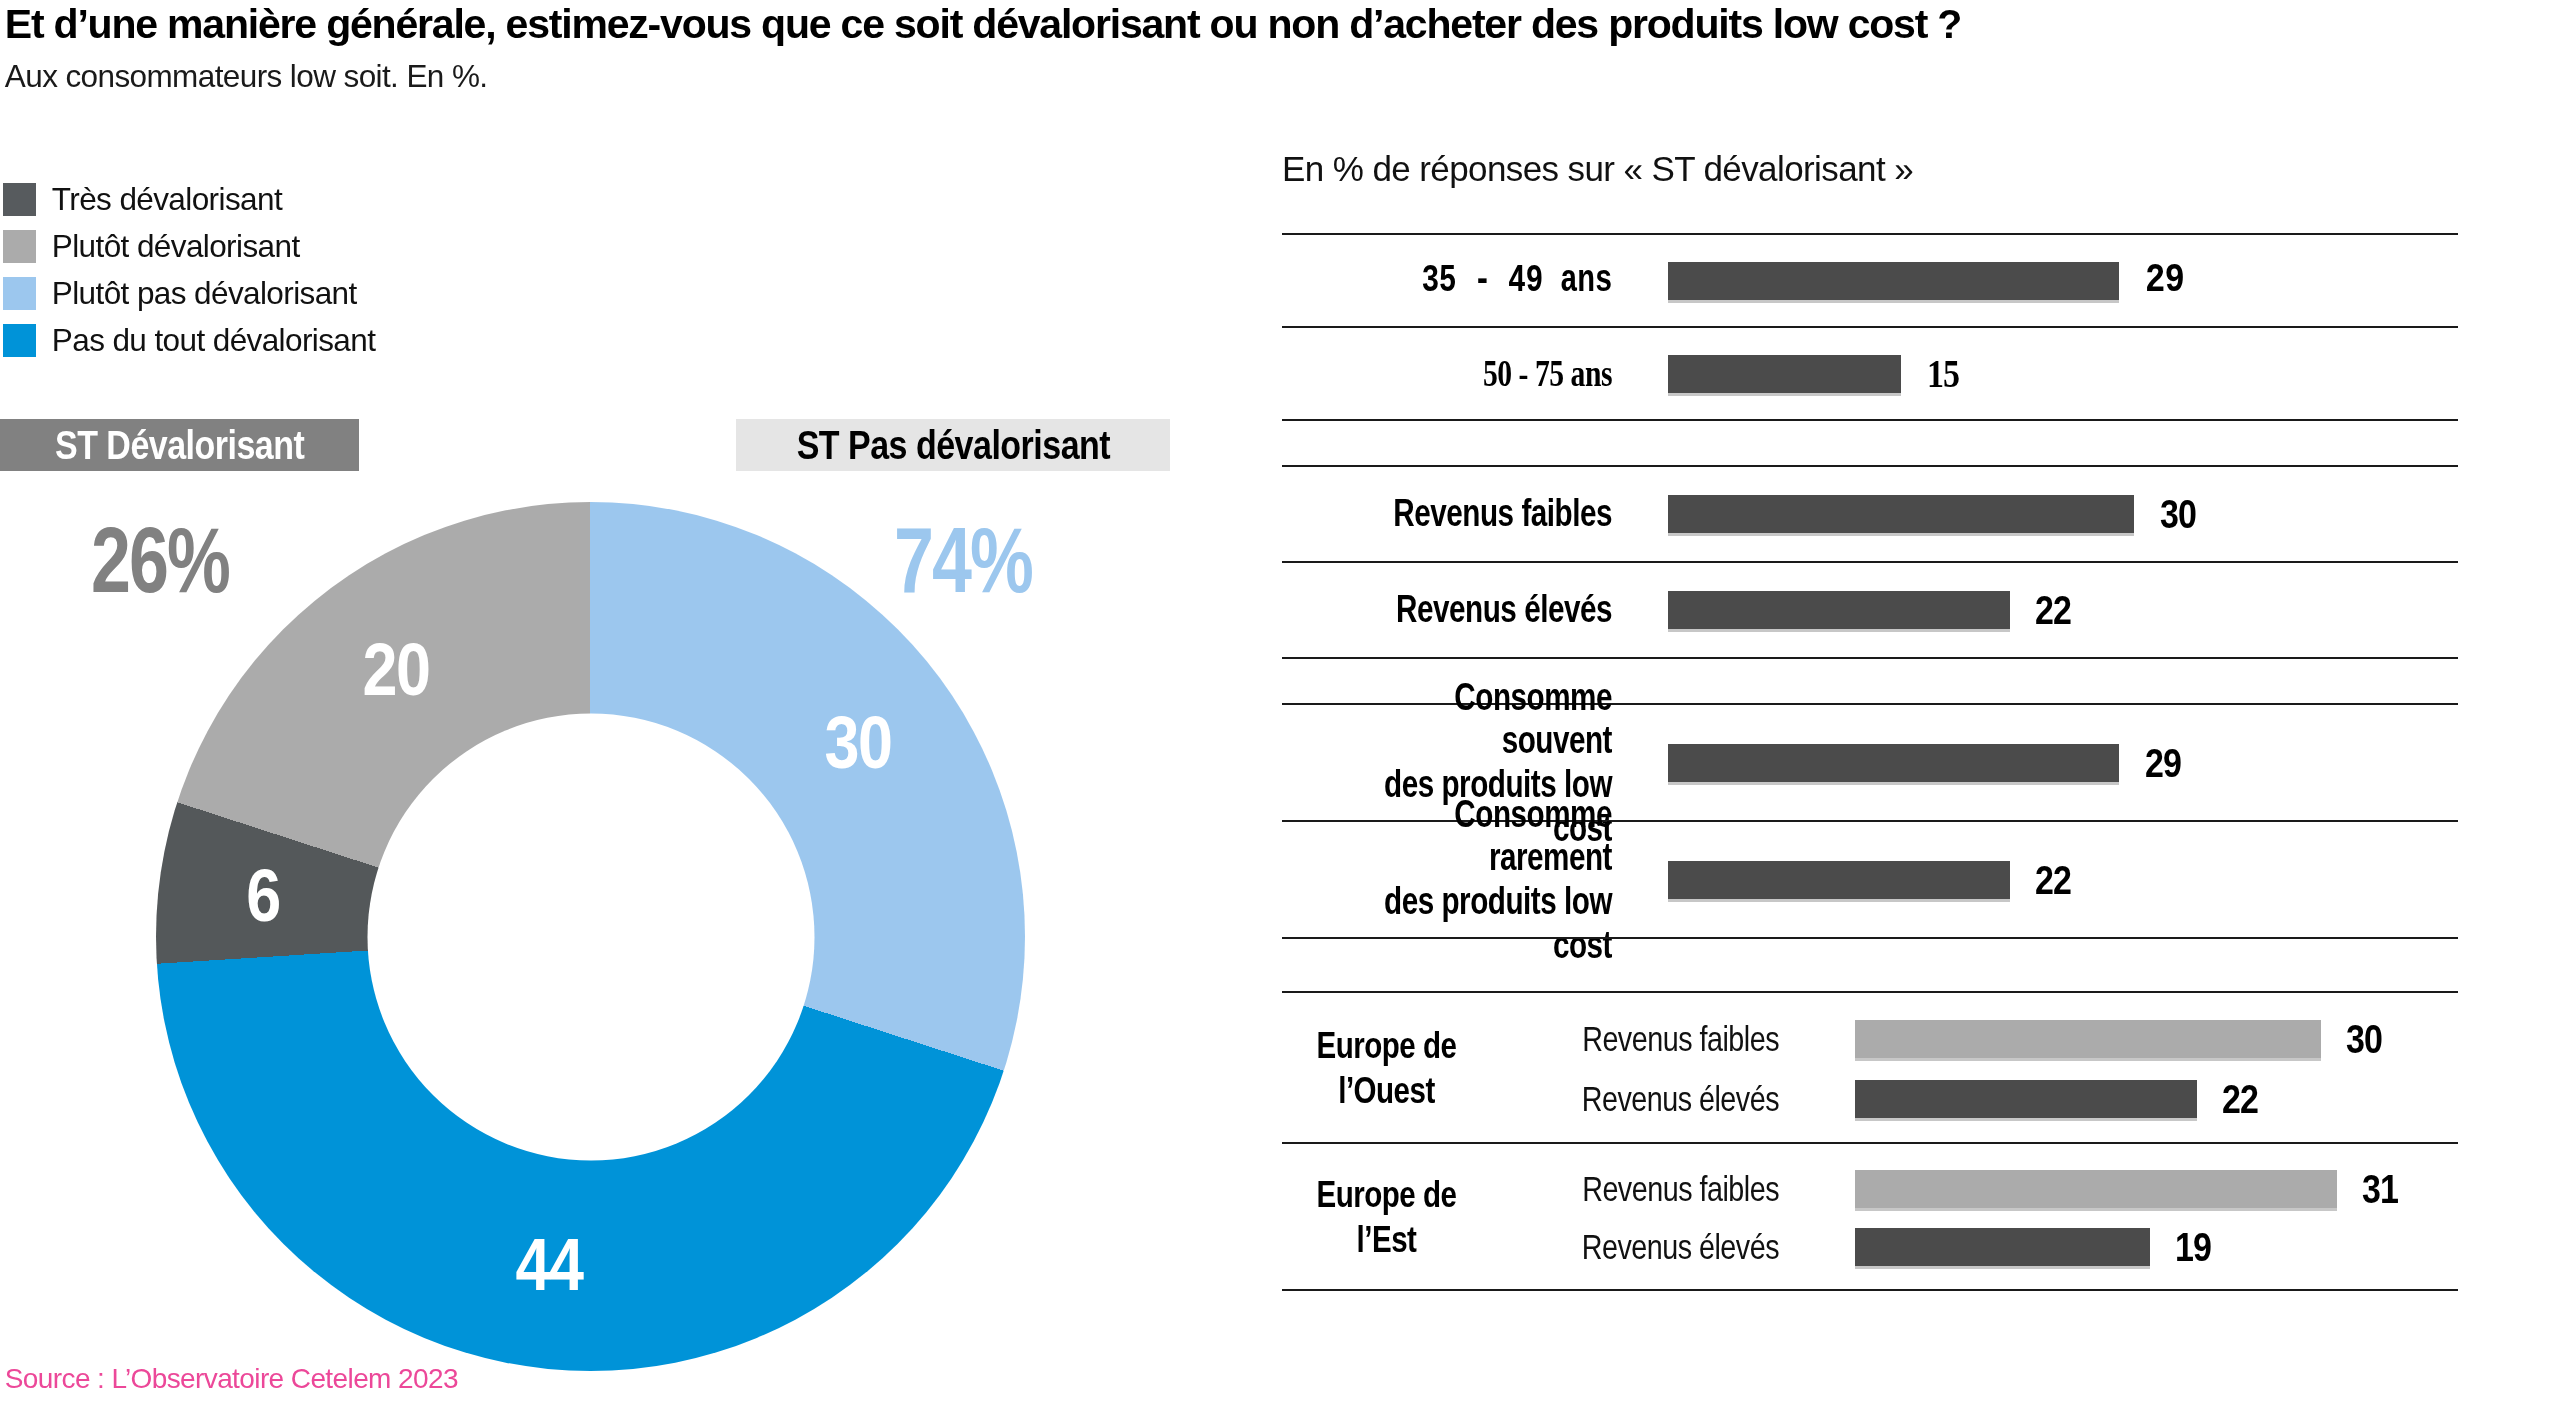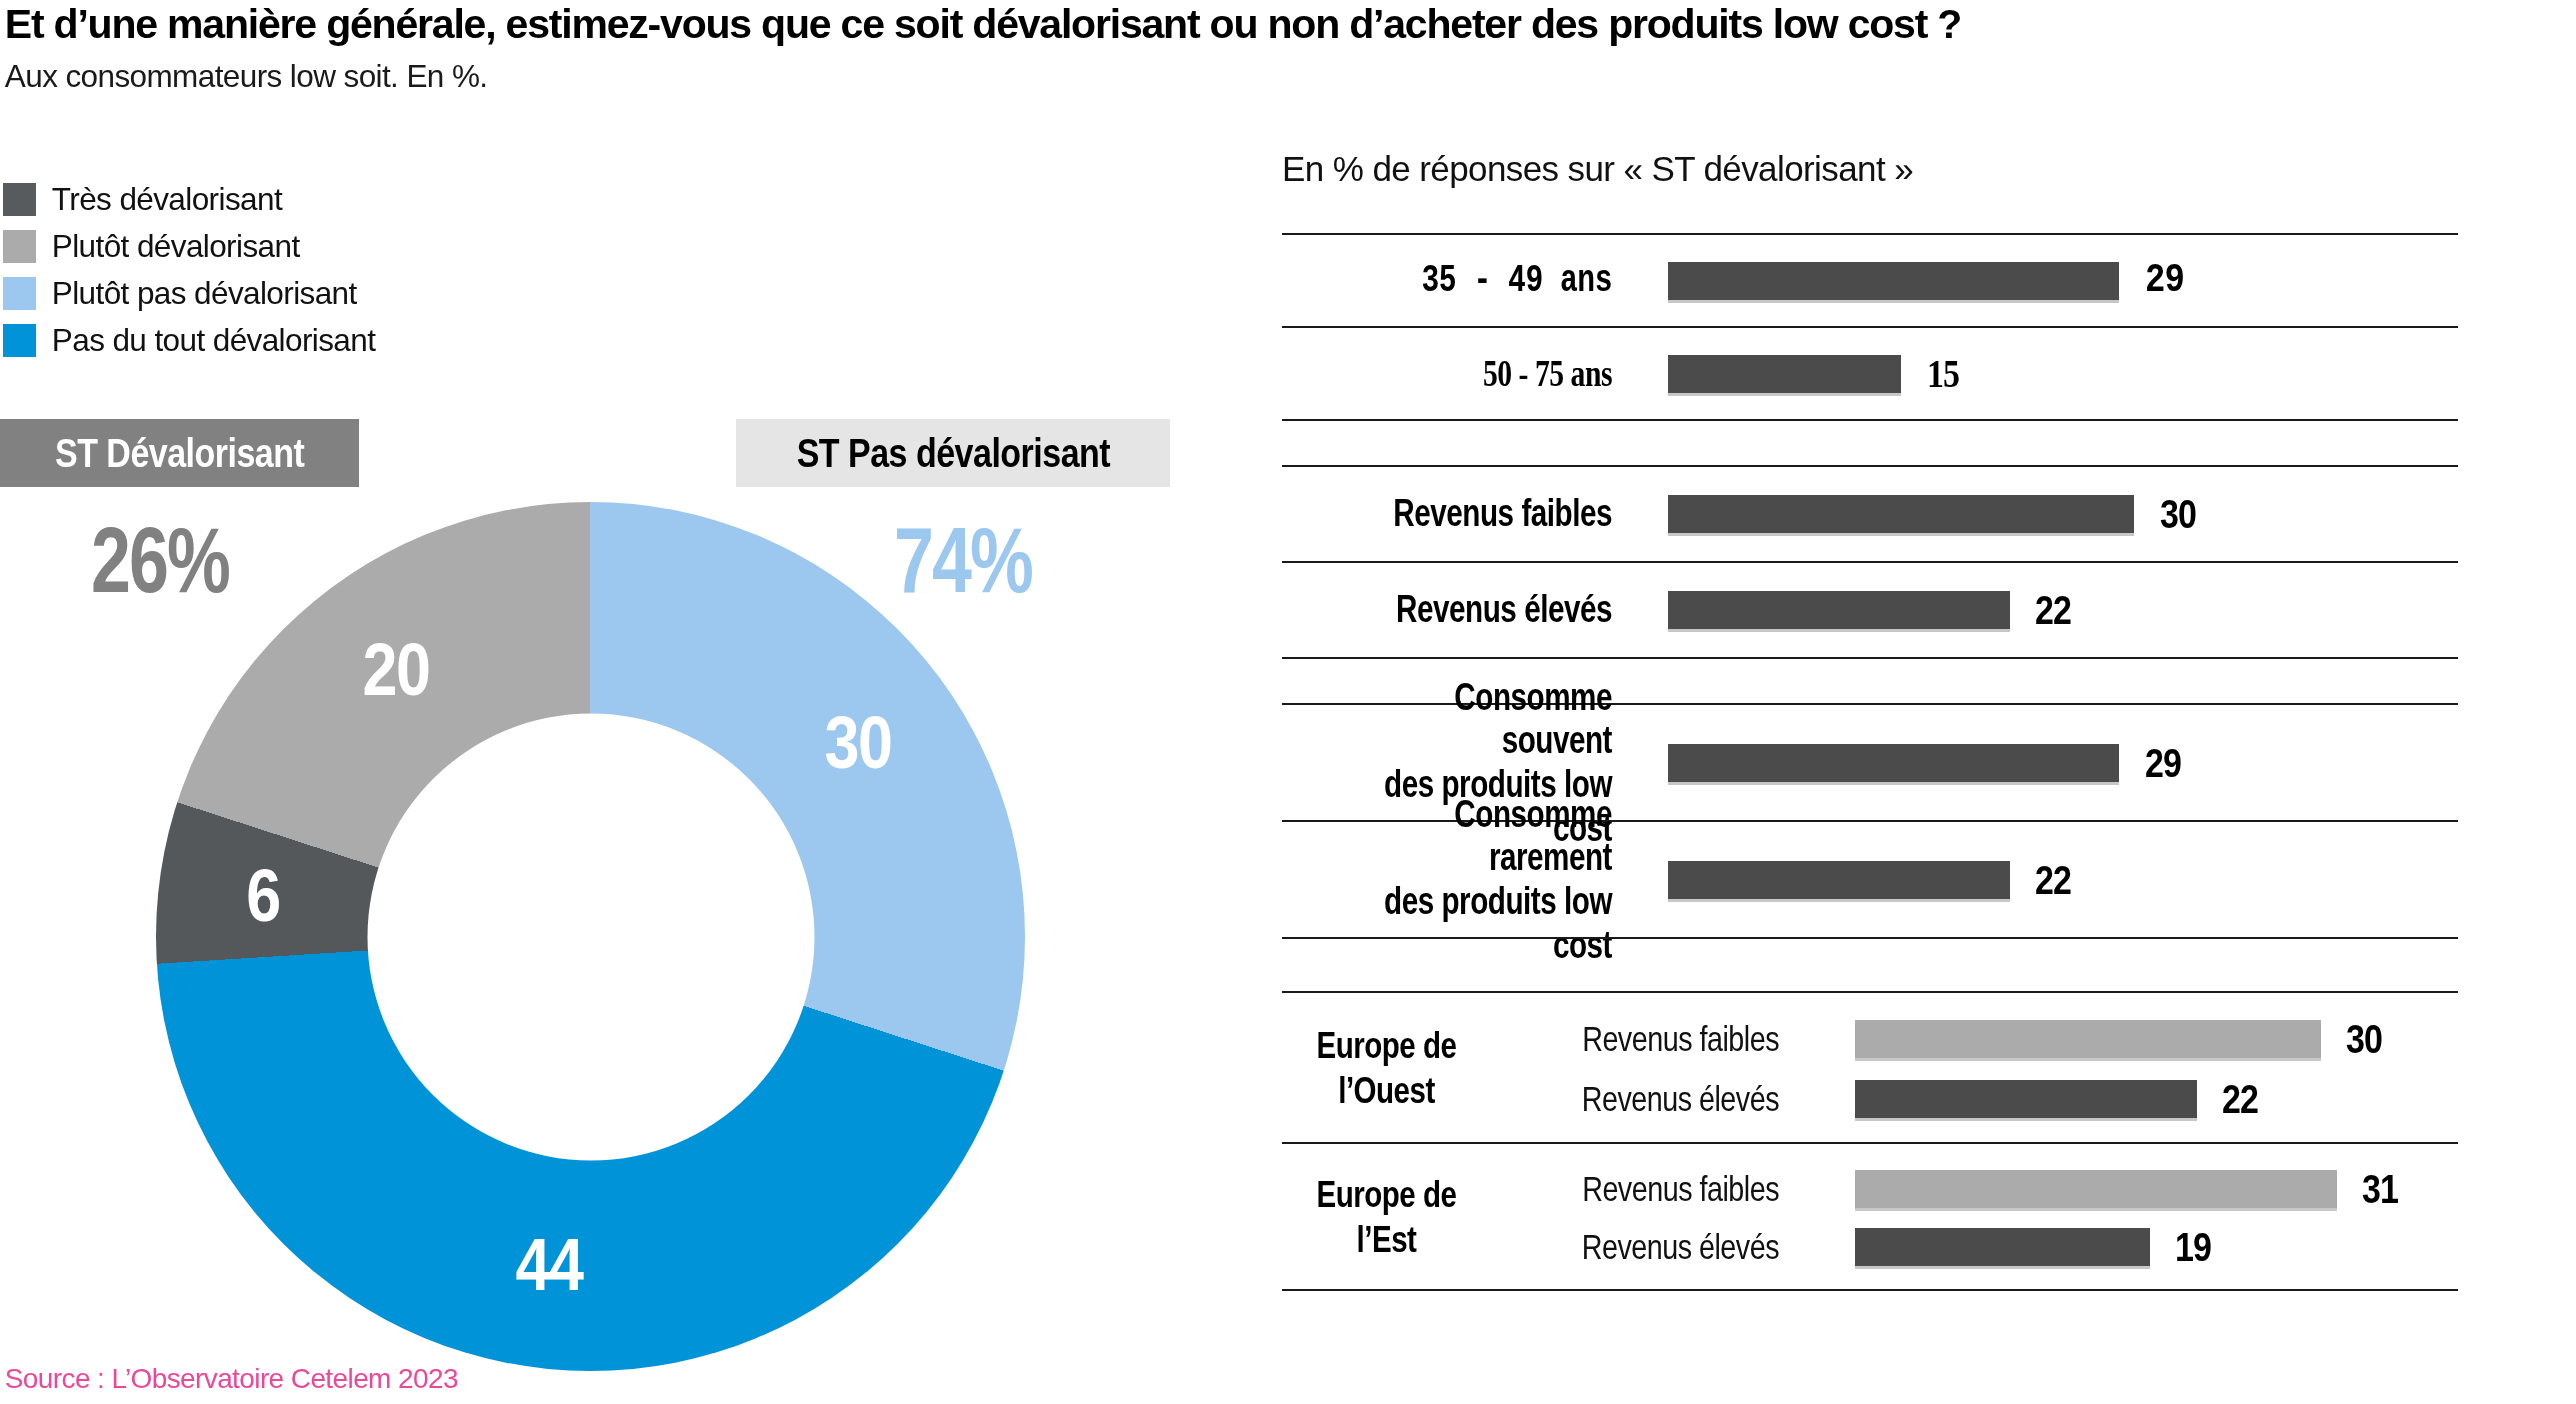--- a/index.html
+++ b/index.html
@@ -9,21 +9,21 @@
   }
   
   .title{position:absolute;left:4.8px;top:1.2px;font-size:41px;font-weight:bold;letter-spacing:-1.2px;white-space:nowrap;}
   .subtitle{position:absolute;left:4.8px;top:58px;font-size:31.5px;letter-spacing:-0.6px;color:#1a1a1a;white-space:nowrap;}
   
   .legend{position:absolute;left:3px;top:147px;display:flex;flex-direction:column;gap:14px;margin-top:36px;}
   .legend-item{display:flex;align-items:center;height:33px;}
   .legend-swatch{width:33px;height:33px;flex:0 0 33px;}
   .legend-label{padding-left:15.8px;font-size:31.5px;letter-spacing:-0.6px;color:#111;white-space:nowrap;}
   
-  .badge{position:absolute;top:419px;height:68px;display:flex;align-items:center;justify-content:center;}
+  .badge{position:absolute;top:419px;height:52px;display:flex;align-items:center;justify-content:center;}
   .badge-left{left:0;width:359px;}
   .badge-right{left:736px;width:434px;}
   .badge span{font-size:40px;font-weight:bold;letter-spacing:-0.6px;transform:scaleX(0.85);white-space:nowrap;}
   .bigpct{position:absolute;top:508px;font-size:92px;font-weight:bold;letter-spacing:-2.4px;transform:scaleX(0.78);transform-origin:left top;white-space:nowrap;}
   .bigpct-left{left:91px;}
   .bigpct-right{left:894px;}
   
   .donut{position:absolute;left:156px;top:502px;width:869px;height:869px;border-radius:50%;}
   .donut-hole{position:absolute;left:50%;top:50%;width:447px;height:447px;border-radius:50%;background:#fff;transform:translate(-50%,-50%);}
   .donut-val{position:absolute;font-size:74px;font-weight:bold;color:#fff;letter-spacing:-1.8px;transform:translate(-50%,-50%) scaleX(0.85);white-space:nowrap;}

